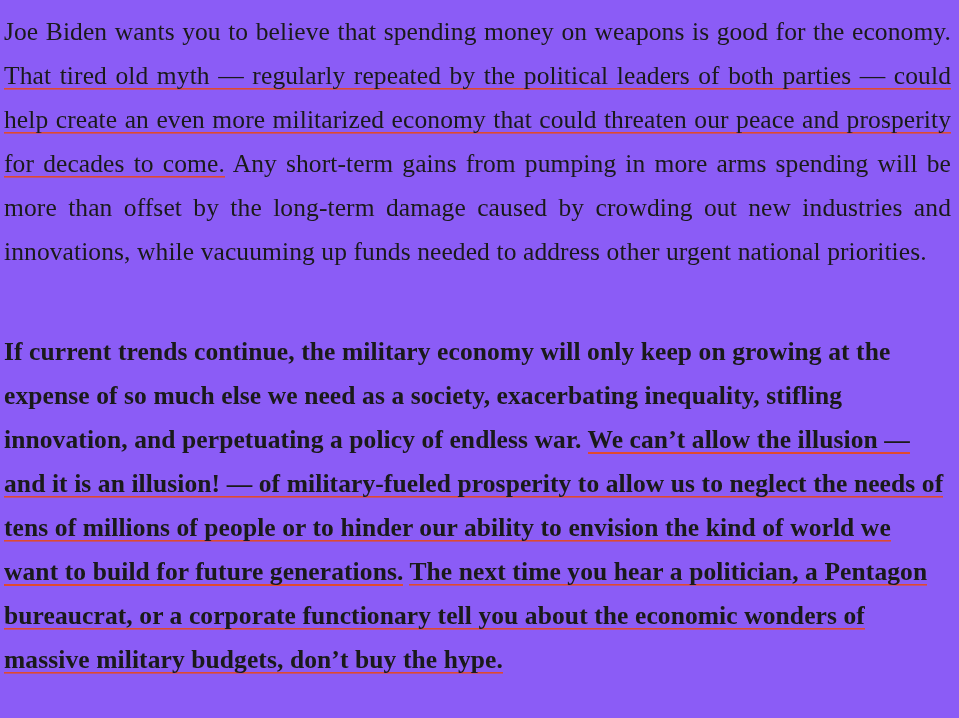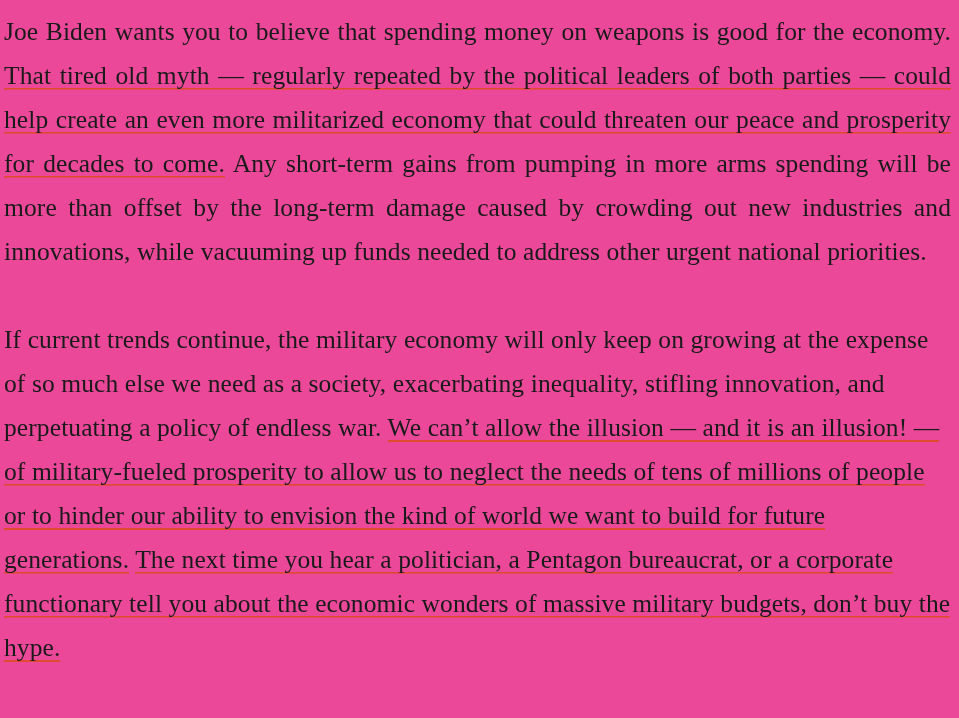--- a/index.html
+++ b/index.html
@@ -12,32 +12,33 @@
     height: 718px;
     overflow: hidden;
     font-family: "Liberation Serif", "DejaVu Serif", serif;
     color: #1a1a1a;
   }
   .page {
     box-sizing: border-box;
     width: 959px;
     height: 718px;
     padding: 10px 8px 0 4px;
-    background: #ec4899;
+    background: #8b5cf6;
   }
   .para {
     font-size: 25.5px;
     line-height: 44px;
     text-align: justify;
     text-justify: inter-word;
     letter-spacing: 0.1px;
     margin: 0;
   }
   .para + .para {
-    margin-top: 44px;
+    margin-top: 56px;
+    font-weight: bold;
   }
   .para:last-child {
     text-align: left;
   }
   
   .hl {
     text-decoration: none;
     background-image: linear-gradient(to right, #e04a2f, #e04a2f);
     background-repeat: repeat-x;
     background-size: 100% 1.6px;

